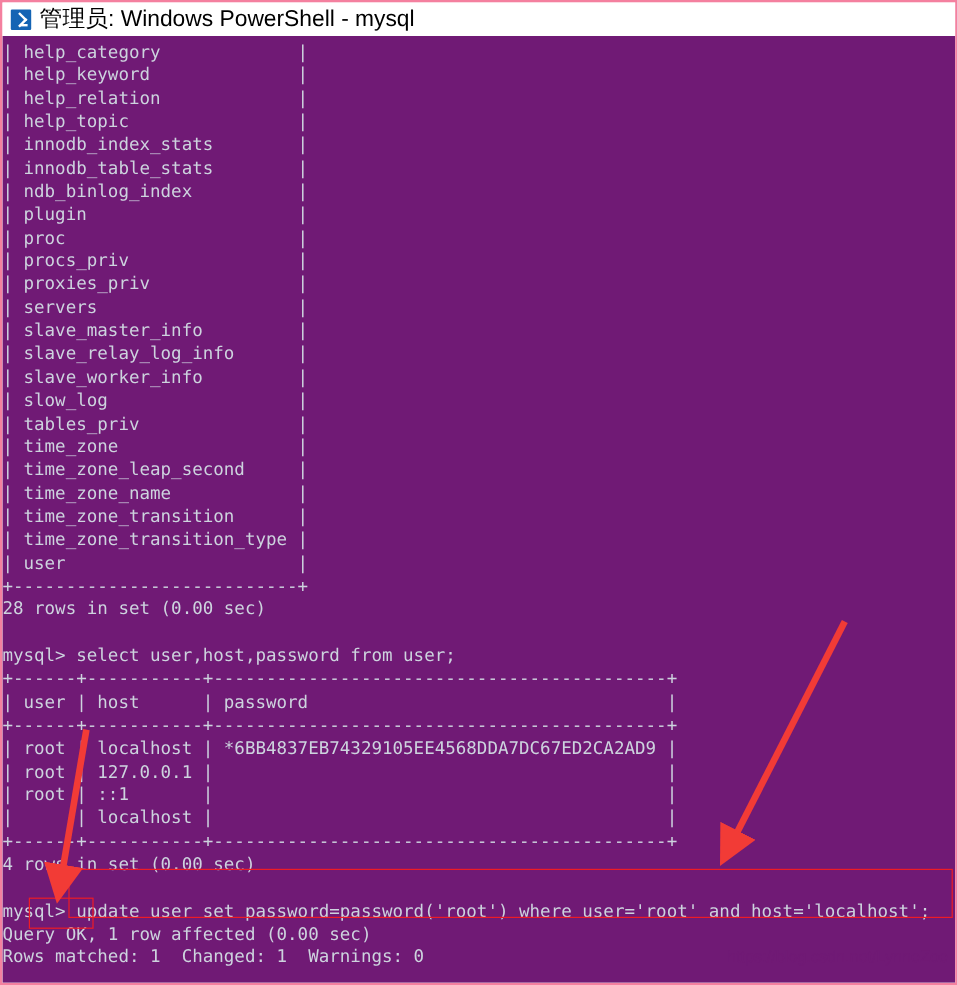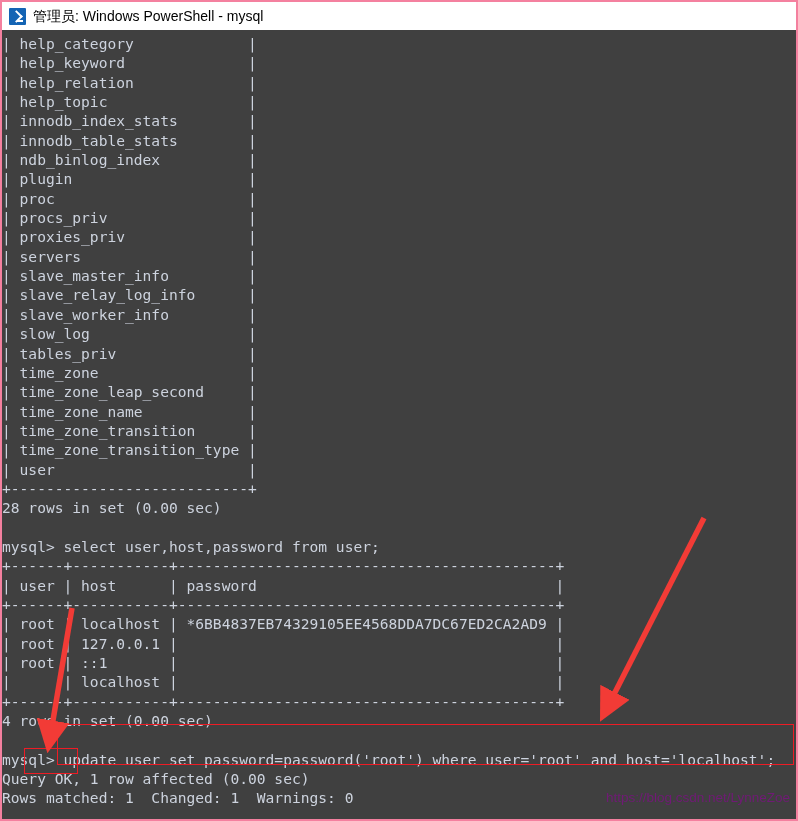--- a/index.html
+++ b/index.html
@@ -60,34 +60,34 @@
   #ps-icon .bar {
     position: absolute;
     left: 8px;
     bottom: 3px;
     width: 6px;
     height: 2px;
     background: #ffffff;
   }
   #title-text {
     font-family: "Liberation Sans", sans-serif;
-    font-size: 14px;
+    font-size: 19px;
     color: #000000;
     white-space: nowrap;
     line-height: 17px;
   }
 
   
   #terminal {
     position: absolute;
     left: 0;
     top: 28px;
     width: 794px;
     height: 789px;
-    background: #404040;
+    background: #701a75;
     overflow: hidden;
   }
   #screen {
     position: absolute;
     left: 0;
     top: 0;
     padding: 4px 0 0 0;
     font-family: "DejaVu Sans Mono", monospace;
     font-size: 14.6px;
     line-height: 19.35px;

